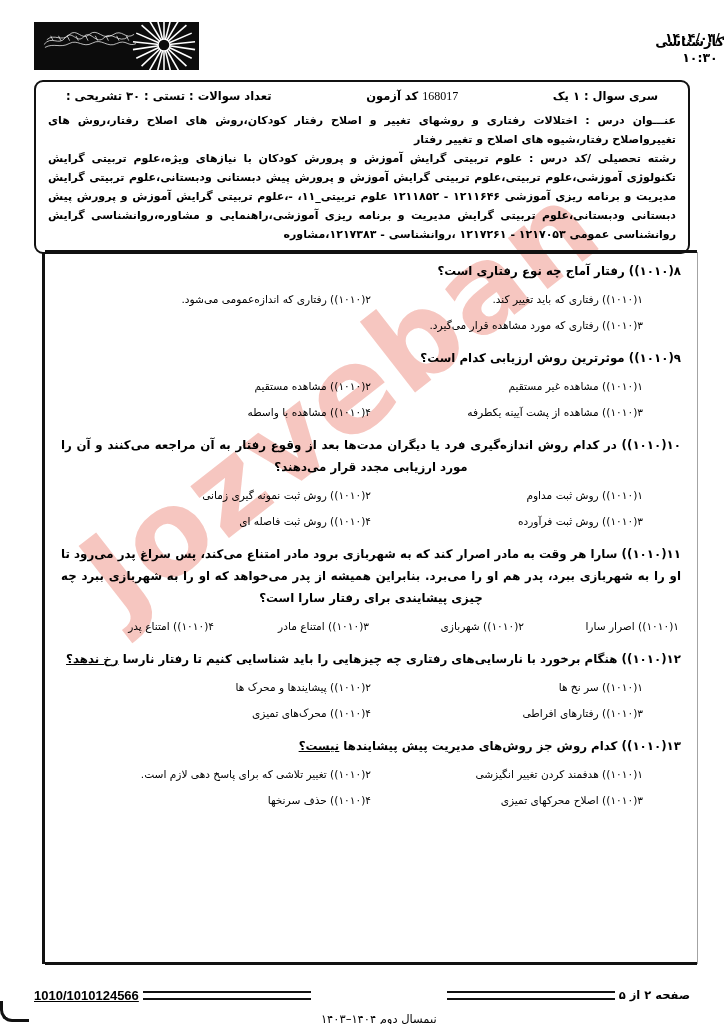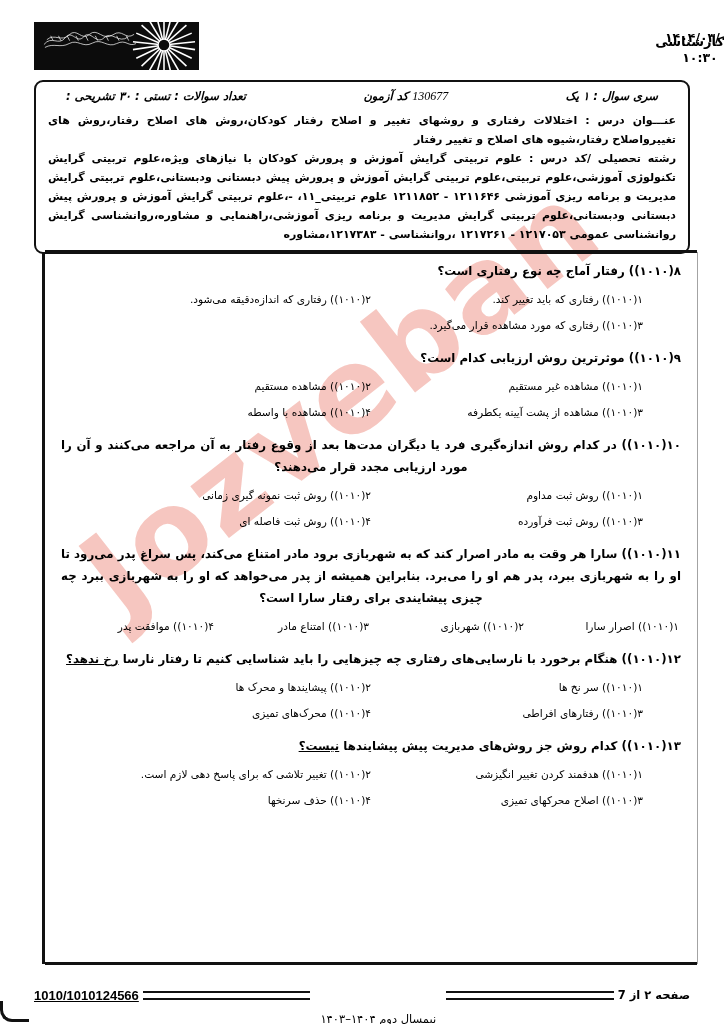--- a/index.html
+++ b/index.html
@@ -118,21 +118,21 @@
   }
   .info-row1 {
     display: flex;
     justify-content: space-between;
     align-items: baseline;
     font-size: 11.5px;
     font-weight: bold;
     margin-bottom: 7px;
     white-space: nowrap;
   }
-  .info-row1 .seg { padding: 0 18px; font-style: italic; }
+  .info-row1 .seg { padding: 0 18px; }
   .num-latin { font-family: "Liberation Serif", serif; font-weight: normal; font-size: 12px; }
 
   .info-line {
     font-size: 11px;
     line-height: 19px;
     text-align: justify;
     text-align-last: right;
     font-weight: bold;
   }
   .info-line .lbl { font-weight: bold; }
@@ -309,21 +309,21 @@
     </div>
   </div>
 
   <div class="infobox">
     <div class="info-row1">
       <span class="seg">
         <span>سری سوال :</span>
         <span>۱ یک</span>
       </span>
       <span class="seg">
-        <span class="num-latin">130677</span>
+        <span class="num-latin">168017</span>
         <span>کد آزمون</span>
       </span>
       <span class="seg">
         <span>تعداد سوالات : تستی :</span>
         <span>۳۰</span>
         <span>تشریحی :</span>
         
       </span>
     </div>
 
@@ -337,21 +337,21 @@
       <span>علوم تربیتی گرایش آموزش و پرورش کودکان با نیازهای ویژه،علوم تربیتی گرایش تکنولوژی آموزشی،علوم تربیتی،علوم تربیتی گرایش آموزش و پرورش پیش دبستانی ودبستانی،علوم تربیتی گرایش مدیریت و برنامه ریزی آموزشی ۱۲۱۱۶۴۶ - ۱۲۱۱۸۵۲ علوم تربیتی_۱۱، -،علوم تربیتی گرایش آموزش و پرورش پیش دبستانی ودبستانی،علوم تربیتی گرایش مدیریت و برنامه ریزی آموزشی،راهنمایی و مشاوره،روانشناسی گرایش روانشناسی عمومی ۱۲۱۷۰۵۳ - ۱۲۱۷۲۶۱ ،روانشناسی - ۱۲۱۷۳۸۳،مشاوره</span>
     </div>
   </div>
 
   <div class="qbox">
     <div id="questions-root">
         <div class="question">
           <div class="q-stem single"><span>۸(۱۰۱۰))</span><span> رفتار آماج چه نوع رفتاری است؟</span></div>
           <div class="opts">
             <div class="opt opt-right"><span class="onum">۱(۱۰۱۰)) </span><span>رفتاری که باید تغییر کند.</span></div>
-            <div class="opt opt-left"><span class="onum">۲(۱۰۱۰)) </span><span>رفتاری که اندازه‌دقیقه می‌شود.</span></div>
+            <div class="opt opt-left"><span class="onum">۲(۱۰۱۰)) </span><span>رفتاری که اندازه‌عمومی می‌شود.</span></div>
             <div class="opt opt-right"><span class="onum">۳(۱۰۱۰)) </span><span>رفتاری که مورد مشاهده قرار می‌گیرد.</span></div>
           </div>
         </div>
         <div class="question">
           <div class="q-stem single"><span>۹(۱۰۱۰))</span><span> موثرترین روش ارزیابی کدام است؟</span></div>
           <div class="opts">
             <div class="opt opt-right"><span class="onum">۱(۱۰۱۰)) </span><span>مشاهده غیر مستقیم</span></div>
             <div class="opt opt-left"><span class="onum">۲(۱۰۱۰)) </span><span>مشاهده مستقیم</span></div>
             <div class="opt opt-right"><span class="onum">۳(۱۰۱۰)) </span><span>مشاهده از پشت آیینه یکطرفه</span></div>
             <div class="opt opt-left"><span class="onum">۴(۱۰۱۰)) </span><span>مشاهده با واسطه</span></div>
@@ -365,21 +365,21 @@
             <div class="opt opt-right"><span class="onum">۳(۱۰۱۰)) </span><span>روش ثبت فرآورده</span></div>
             <div class="opt opt-left"><span class="onum">۴(۱۰۱۰)) </span><span>روش ثبت فاصله ای</span></div>
           </div>
         </div>
         <div class="question">
           <div class="q-stem"><span>۱۱(۱۰۱۰))</span><span> سارا هر وقت به مادر اصرار کند که به شهربازی برود مادر امتناع می‌کند، پس سراغ پدر می‌رود تا او را به شهربازی ببرد، پدر هم او را می‌برد. بنابراین همیشه از پدر می‌خواهد که او را به شهربازی ببرد چه چیزی پیشایندی برای رفتار سارا است؟</span></div>
           <div class="opts inline">
             <div class="opt"><span class="onum">۱(۱۰۱۰)) </span><span>اصرار سارا</span></div>
             <div class="opt"><span class="onum">۲(۱۰۱۰)) </span><span>شهربازی</span></div>
             <div class="opt"><span class="onum">۳(۱۰۱۰)) </span><span>امتناع مادر</span></div>
-            <div class="opt"><span class="onum">۴(۱۰۱۰)) </span><span>موافقت پدر</span></div>
+            <div class="opt"><span class="onum">۴(۱۰۱۰)) </span><span>امتناع پدر</span></div>
           </div>
         </div>
         <div class="question">
           <div class="q-stem single"><span>۱۲(۱۰۱۰))</span><span> هنگام برخورد با نارسایی‌های رفتاری چه چیزهایی را باید شناسایی کنیم تا رفتار نارسا </span><u>رخ ندهد؟</u></div>
           <div class="opts">
             <div class="opt opt-right"><span class="onum">۱(۱۰۱۰)) </span><span>سر نخ ها</span></div>
             <div class="opt opt-left"><span class="onum">۲(۱۰۱۰)) </span><span>پیشایندها و محرک ها</span></div>
             <div class="opt opt-right"><span class="onum">۳(۱۰۱۰)) </span><span>رفتارهای افراطی</span></div>
             <div class="opt opt-left"><span class="onum">۴(۱۰۱۰)) </span><span>محرک‌های تمیزی</span></div>
           </div>
@@ -390,21 +390,21 @@
             <div class="opt opt-right"><span class="onum">۱(۱۰۱۰)) </span><span>هدفمند کردن تغییر انگیزشی</span></div>
             <div class="opt opt-left"><span class="onum">۲(۱۰۱۰)) </span><span>تغییر تلاشی که برای پاسخ دهی لازم است.</span></div>
             <div class="opt opt-right"><span class="onum">۳(۱۰۱۰)) </span><span>اصلاح محرکهای تمیزی</span></div>
             <div class="opt opt-left"><span class="onum">۴(۱۰۱۰)) </span><span>حذف سرنخها</span></div>
           </div>
         </div>
       </div>
   </div>
 
   <div class="footer">
-    <span class="pg">صفحه ۲ از 7</span>
+    <span class="pg">صفحه ۲ از ۵</span>
     <span class="rule"></span>
     <span class="mid">نیمسال دوم ۱۴۰۴–۱۴۰۳</span>
     <span class="rule"></span>
     <span class="code">1010/1010124566</span>
   </div>
   <div class="corner"></div>
 
 </div>
 
 </body></html>

